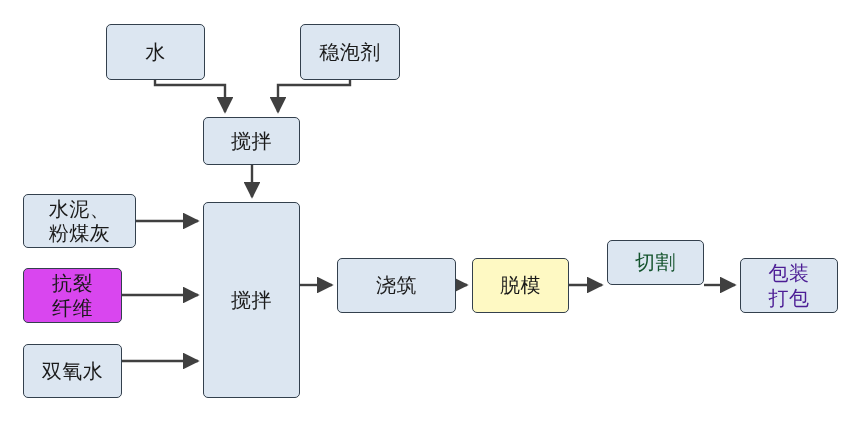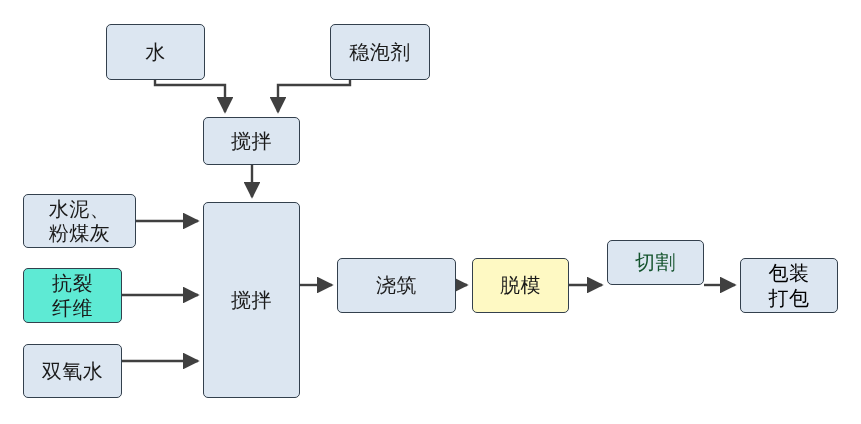--- a/index.html
+++ b/index.html
@@ -70,27 +70,27 @@
 
       <path d="M 434 285 L 467 285" marker-end="url(#arrow)"></path>
 
       <path d="M 569 285 L 602 285" marker-end="url(#arrow)"></path>
 
       <path d="M 704 285 L 735 285" marker-end="url(#arrow)"></path>
     </g>
   </svg>
 
   <div class="node" style="left: 106px; top: 24px; width: 99px; height: 56px; background: rgb(220, 230, 241); border-color: rgb(51, 64, 77); color: rgb(26, 26, 26);">水</div>
-  <div class="node" style="left: 300px; top: 24px; width: 100px; height: 56px; background: rgb(220, 230, 241); border-color: rgb(51, 64, 77); color: rgb(26, 26, 26); margin-left: 30px;">稳泡剂</div>
+  <div class="node" style="left: 300px; top: 24px; width: 100px; height: 56px; background: rgb(220, 230, 241); border-color: rgb(51, 64, 77); color: rgb(26, 26, 26);">稳泡剂</div>
   <div class="node" style="left: 203px; top: 117px; width: 97px; height: 48px; background: rgb(220, 230, 241); border-color: rgb(51, 64, 77); color: rgb(26, 26, 26);">搅拌</div>
   <div class="node" style="left: 23px; top: 194px; width: 113px; height: 54px; background: rgb(220, 230, 241); border-color: rgb(51, 64, 77); color: rgb(26, 26, 26);">水泥、
 粉煤灰</div>
-  <div class="node" style="left: 23px; top: 268px; width: 99px; height: 55px; background: #5eead4; border-color: rgb(51, 64, 77); color: rgb(26, 26, 26);">抗裂
+  <div class="node" style="left: 23px; top: 268px; width: 99px; height: 55px; background: #d946ef; border-color: rgb(51, 64, 77); color: rgb(26, 26, 26);">抗裂
 纤维</div>
   <div class="node" style="left: 23px; top: 344px; width: 99px; height: 54px; background: rgb(220, 230, 241); border-color: rgb(51, 64, 77); color: rgb(26, 26, 26);">双氧水</div>
   <div class="node" style="left: 203px; top: 202px; width: 97px; height: 196px; background: rgb(220, 230, 241); border-color: rgb(51, 64, 77); color: rgb(26, 26, 26);">搅拌</div>
   <div class="node" style="left: 337px; top: 258px; width: 119px; height: 55px; background: rgb(220, 230, 241); border-color: rgb(51, 64, 77); color: rgb(26, 26, 26);">浇筑</div>
   <div class="node" style="left: 472px; top: 258px; width: 97px; height: 55px; background: #fef9c3; border-color: rgb(51, 64, 77); color: rgb(26, 26, 26);">脱模</div>
   <div class="node" style="left: 607px; top: 240px; width: 97px; height: 45px; background: rgb(220, 230, 241); border-color: rgb(51, 64, 77); color: #14532d;">切割</div>
-  <div class="node" style="left: 740px; top: 258px; width: 98px; height: 55px; background: rgb(220, 230, 241); border-color: rgb(51, 64, 77); color: #000000;">包装
+  <div class="node" style="left: 740px; top: 258px; width: 98px; height: 55px; background: rgb(220, 230, 241); border-color: rgb(51, 64, 77); color: #4c1d95;">包装
 打包</div>
 
 </div>
 
 </body></html>

